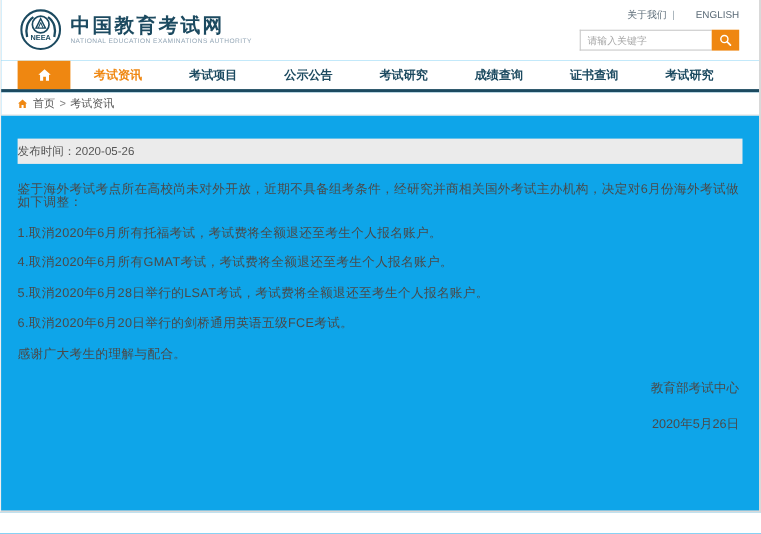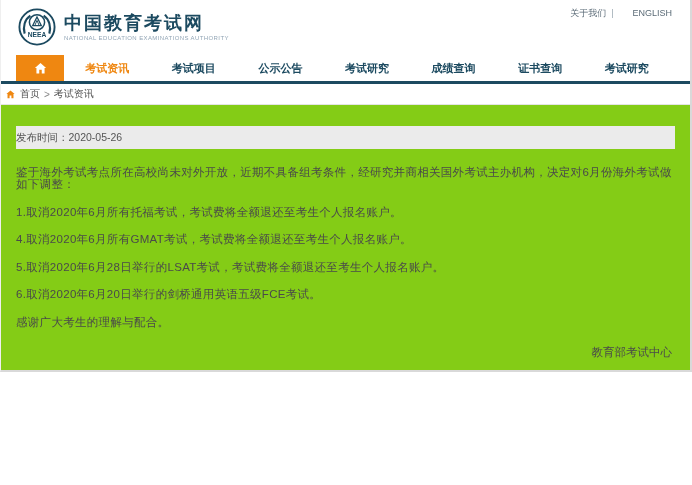--- a/index.html
+++ b/index.html
@@ -1,22 +1,22 @@
 <!DOCTYPE html>
 <html><head>
 <meta charset="utf-8">
 <style>
   * { margin: 0; padding: 0; box-sizing: border-box; }
   html, body { background: #fff; }
   body { font-family: "Liberation Sans", "DejaVu Sans", sans-serif; }
   .page {
     position: relative;
     width: 692px;
-    height: 372px;
-    background: #84cc16;
+    height: 466px;
+    background: #0ea5e9;
     border-right: 2px solid #d9d9d9;
     border-bottom: 2px solid #d9d9d9;
     border-left: 1px solid #efefef;
     overflow: hidden;
   }
 
   
   .header { position: relative; height: 55px; background: #fff; }
   .logo-group { position: absolute; left: 17px; top: 8px; display: flex; align-items: center; cursor: pointer; }
   .logo-emblem { width: 38px; height: 38px; flex: 0 0 auto; }
@@ -50,21 +50,21 @@
   }
   .nav-items { flex: 1; display: flex; margin-right: 20px; }
   .nav-item {
     flex: 1; display: flex; align-items: center; justify-content: center;
     font-size: 11px; font-weight: bold; color: #1c4a60; cursor: pointer; white-space: nowrap;
   }
   .nav-item.active { color: #ef8711; }
 
   
   .breadcrumb {
-    height: 21px; display: flex; align-items: center; padding-left: 4px;
+    height: 21px; display: flex; align-items: center; padding-left: 14px;
     font-size: 10px; color: #555; border-bottom: 1px solid #e4e4e4; background: #fff;
   }
   .breadcrumb .crumb-home { color: #555; cursor: pointer; margin-left: 4px; }
   .breadcrumb .sep { margin: 0 4px; color: #888; }
 
   
   .article { padding: 0 15px; }
   .article-title {
     margin-top: 27px; text-align: center; font-size: 17px; font-weight: bold; color: #4a4a4a;
   }
@@ -100,20 +100,29 @@
       <div class="logo-text">
         <div class="site-name">中国教育考试网</div>
         <div class="site-subtitle">NATIONAL EDUCATION EXAMINATIONS AUTHORITY</div>
       </div>
     </div>
 
     <div class="utility">
       <a>关于我们</a><span class="sep">|</span><a>ENGLISH</a>
     </div>
 
+    <div class="search-row">
+      <input class="search-input" type="text" placeholder="请输入关键字" style="">
+      <button class="search-btn">
+        <svg width="13" height="13" viewBox="0 0 20 20">
+          <circle cx="8.5" cy="8.5" r="5" fill="none" stroke="#fff" stroke-width="2"></circle>
+          <line x1="12.5" y1="12.5" x2="17" y2="17" stroke="#fff" stroke-width="2.4" stroke-linecap="round"></line>
+        </svg>
+      </button>
+    </div>
   </div>
 
   <div class="nav">
     <div class="nav-home">
       <svg width="15" height="15" viewBox="0 0 24 24">
         <path d="M12 3 L3 11 H5.5 V20 H10 V14 H14 V20 H18.5 V11 H21 Z" fill="#fff"></path>
       </svg>
     </div>
     <div class="nav-items">
       <div class="nav-item active">考试资讯</div>

